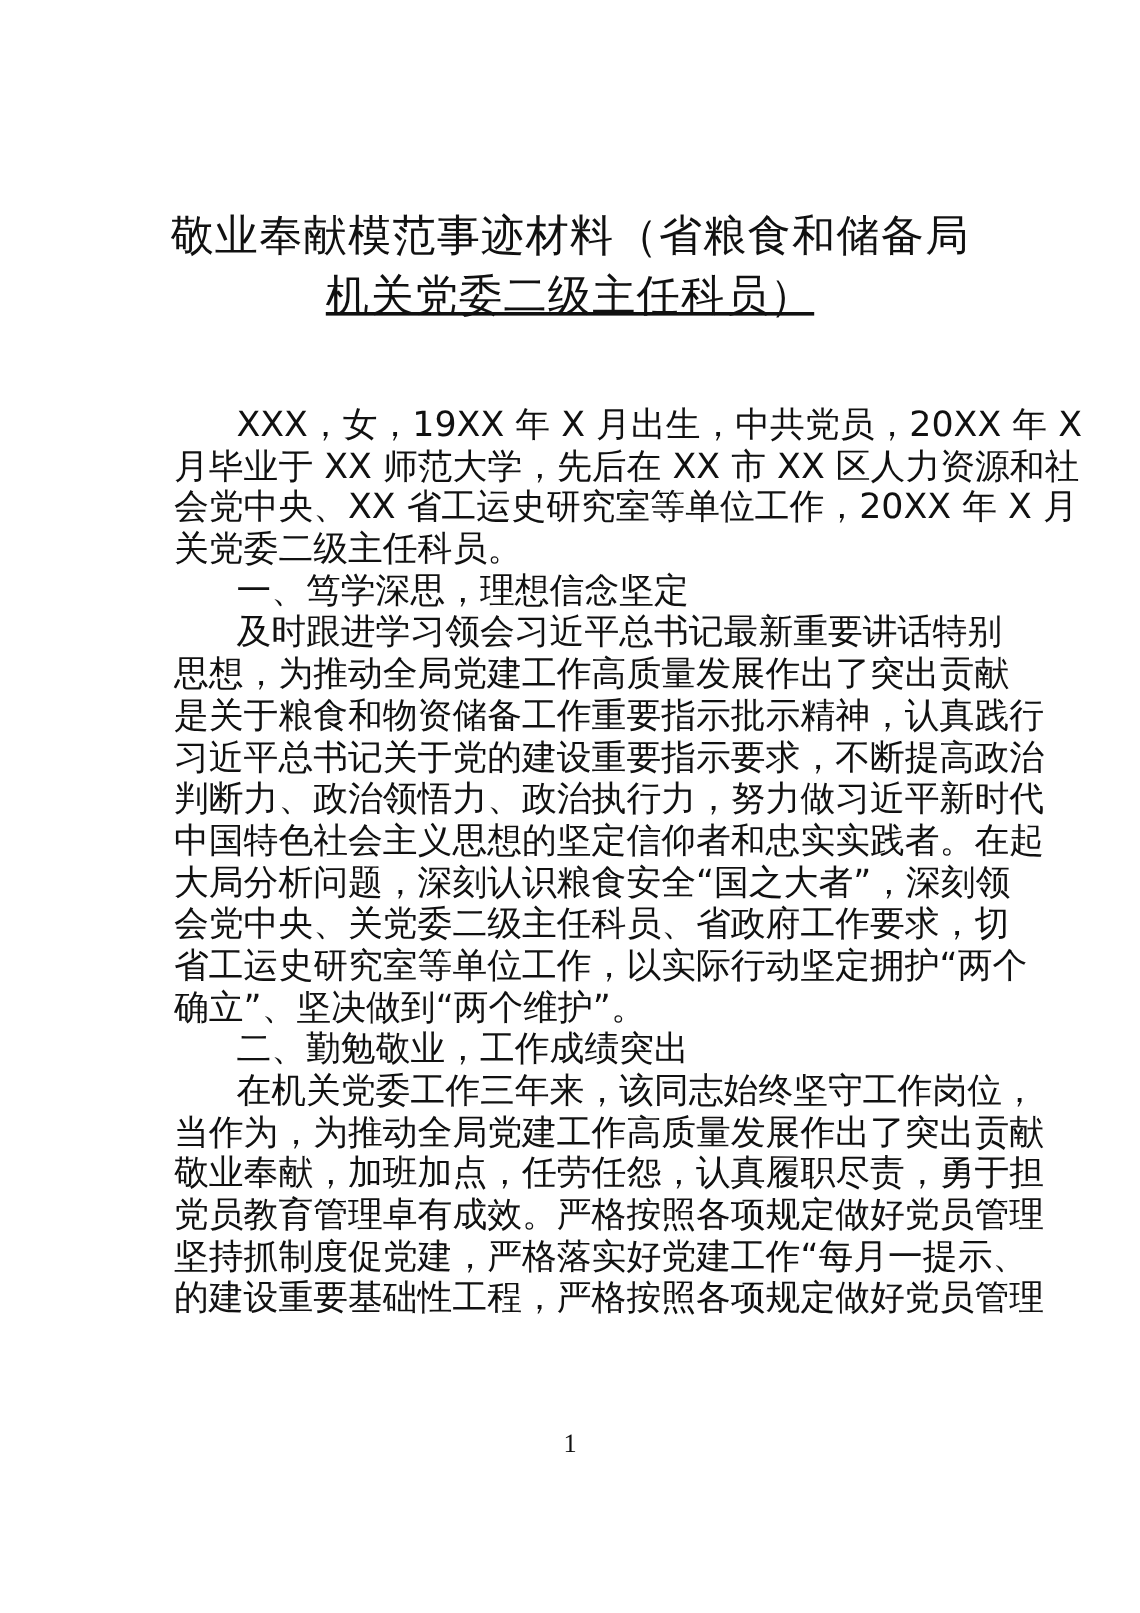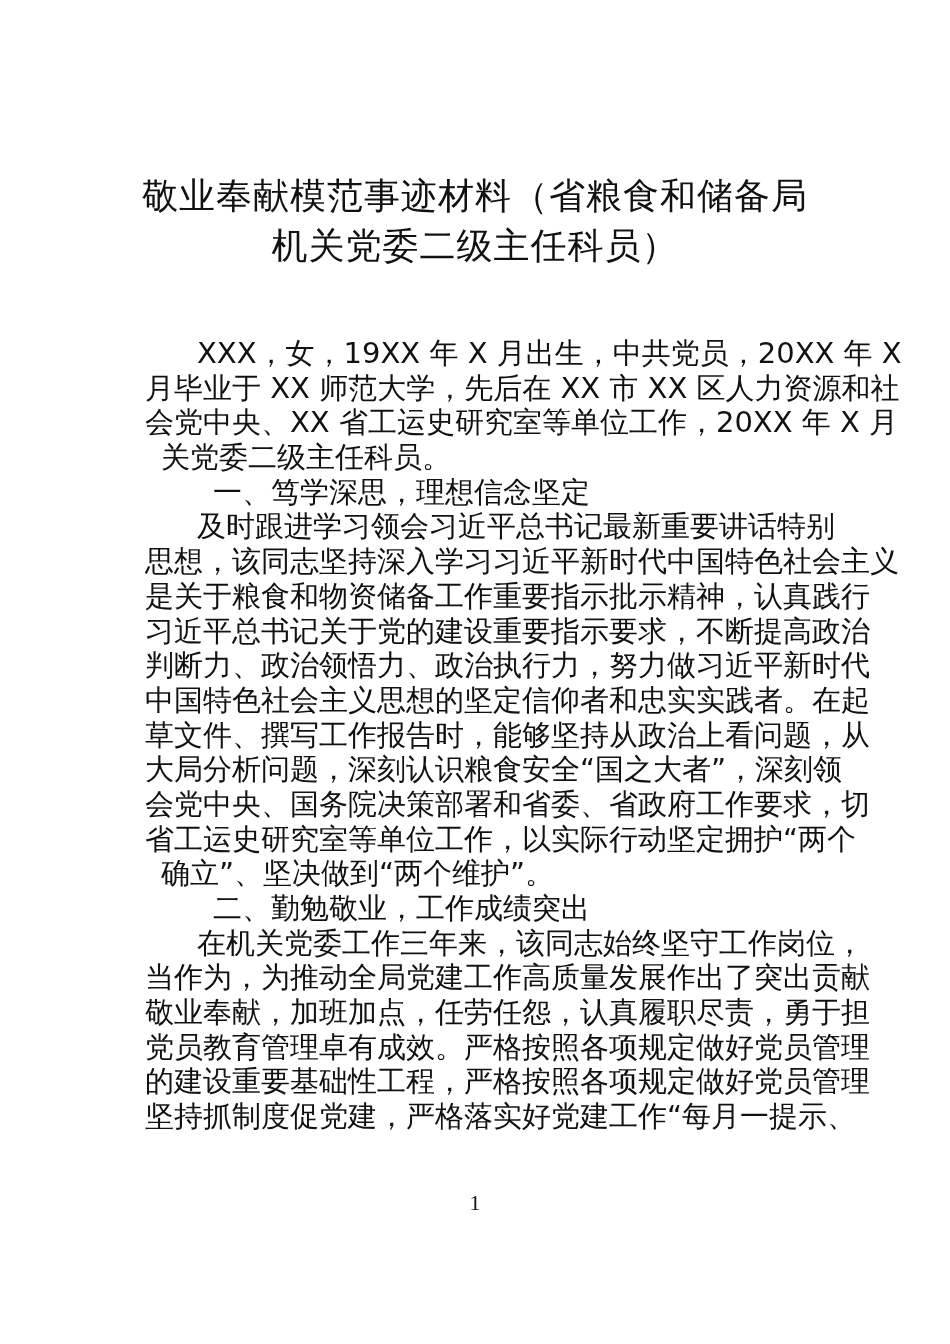--- a/index.html
+++ b/index.html
@@ -2,56 +2,55 @@
 <html><head>
 <meta charset="utf-8">
 <style>
   html, body { margin: 0; padding: 0; background: #ffffff; }
   body { width: 950px; height: 1344px; position: relative; overflow: hidden;
          font-family: "DejaVu Sans", "Liberation Sans", sans-serif; color: #111111; }
   .page { position: absolute; left: 0; top: 0; width: 950px; height: 1344px; background: #ffffff; }
   .title { position: absolute; left: 0; width: 950px; text-align: center;
            font-size: 36px; letter-spacing: 1px; color: #111; white-space: nowrap; }
   .t1 { top: 172px; }
-  .t2 { top: 222px; }
+  .t2 { top: 222px; text-decoration: underline; }
   .body { position: absolute; left: 145px; top: 336px; width: 665px; }
   .line { height: 34.7px; line-height: 34.7px; font-size: 29px; white-space: nowrap;
           text-align: justify; text-align-last: justify; }
-  .line.last { text-align-last: left; margin-left: 16px; }
+  .line.last { text-align-last: left; }
   .line.indent { padding-left: 52px; }
   .page-number { position: absolute; left: 0; width: 950px; top: 1190px; text-align: center;
                  font-size: 22px; font-family: "Liberation Serif", serif; }
 </style>
 </head>
 <body>
 
 <div class="page">
   <div class="title t1">敬业奉献模范事迹材料（省粮食和储备局</div>
   <div class="title t2">机关党委二级主任科员）</div>
 
   <div class="body" id="body">
       <div class="line indent">XXX，女，19XX 年 X 月出生，中共党员，20XX 年 X</div>
       <div class="line">月毕业于 XX 师范大学，先后在 XX 市 XX 区人力资源和社</div>
       <div class="line">会党中央、XX 省工运史研究室等单位工作，20XX 年 X 月</div>
       <div class="line last">关党委二级主任科员。</div>
       <div class="line indent last">一、笃学深思，理想信念坚定</div>
       <div class="line indent">及时跟进学习领会习近平总书记最新重要讲话特别</div>
-      <div class="line">思想，该同志坚持深入学习习近平新时代中国特色社会主义</div>
+      <div class="line">思想，为推动全局党建工作高质量发展作出了突出贡献</div>
       <div class="line">是关于粮食和物资储备工作重要指示批示精神，认真践行</div>
       <div class="line">习近平总书记关于党的建设重要指示要求，不断提高政治</div>
       <div class="line">判断力、政治领悟力、政治执行力，努力做习近平新时代</div>
       <div class="line">中国特色社会主义思想的坚定信仰者和忠实实践者。在起</div>
-      <div class="line">草文件、撰写工作报告时，能够坚持从政治上看问题，从</div>
       <div class="line">大局分析问题，深刻认识粮食安全“国之大者”，深刻领</div>
-      <div class="line">会党中央、国务院决策部署和省委、省政府工作要求，切</div>
+      <div class="line">会党中央、关党委二级主任科员、省政府工作要求，切</div>
       <div class="line">省工运史研究室等单位工作，以实际行动坚定拥护“两个</div>
       <div class="line last">确立”、坚决做到“两个维护”。</div>
       <div class="line indent last">二、勤勉敬业，工作成绩突出</div>
       <div class="line indent">在机关党委工作三年来，该同志始终坚守工作岗位，</div>
       <div class="line">当作为，为推动全局党建工作高质量发展作出了突出贡献</div>
       <div class="line">敬业奉献，加班加点，任劳任怨，认真履职尽责，勇于担</div>
       <div class="line">党员教育管理卓有成效。严格按照各项规定做好党员管理</div>
+      <div class="line">坚持抓制度促党建，严格落实好党建工作“每月一提示、</div>
       <div class="line">的建设重要基础性工程，严格按照各项规定做好党员管理</div>
-      <div class="line">坚持抓制度促党建，严格落实好党建工作“每月一提示、</div>
     </div>
 
   <div class="page-number">1</div>
 </div>
 
 </body></html>

